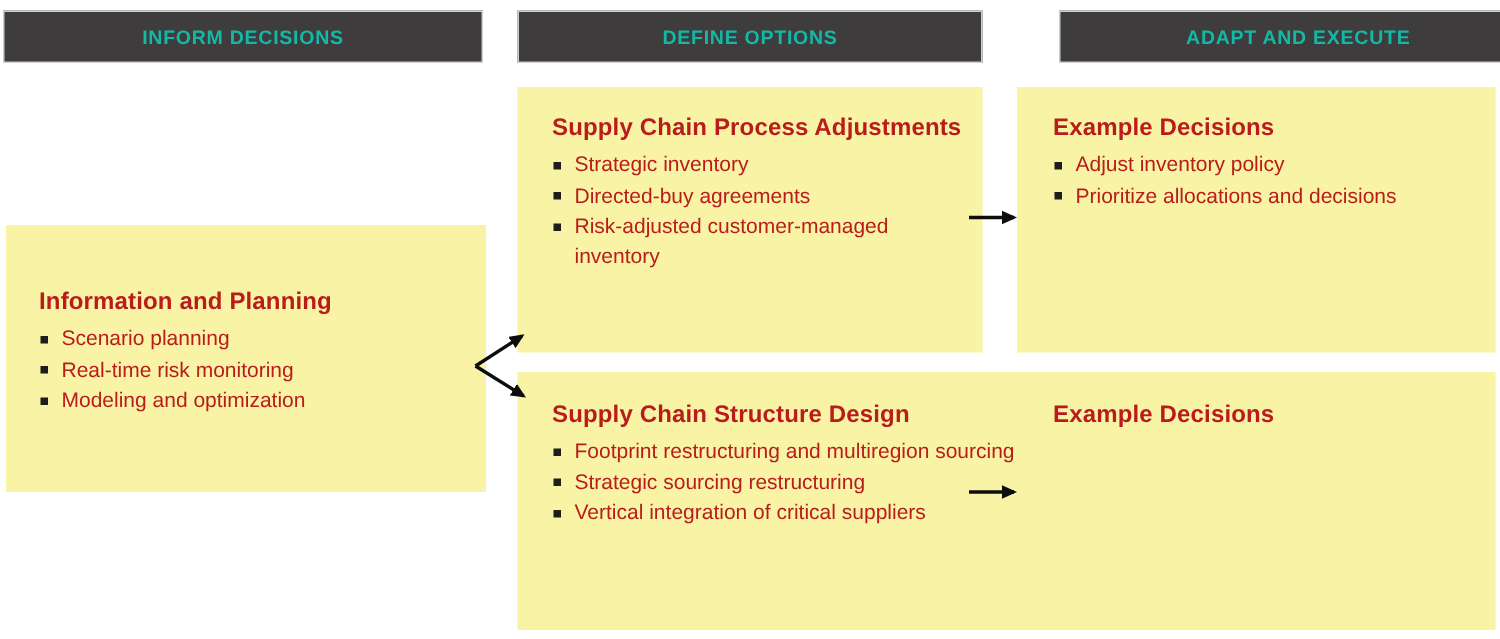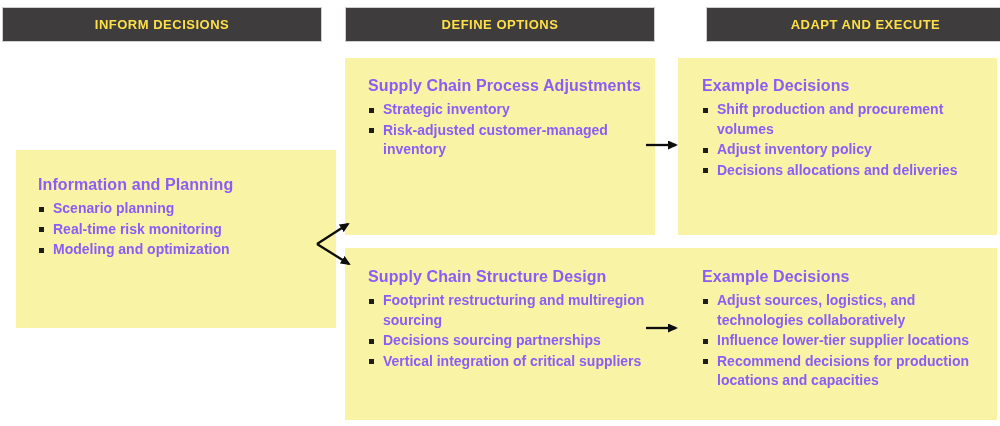--- a/index.html
+++ b/index.html
@@ -15,56 +15,55 @@
     background: #ffffff;
     overflow: hidden;
   }
   .col-header {
     position: absolute;
     top: 7px;
     height: 35px;
     background: #3e3c3d;
     border: 1px solid #cfcfcf;
     box-sizing: border-box;
-    color: #fde047;
+    color: #14b8a6;
     font-size: 13px;
     font-weight: bold;
     letter-spacing: 0.5px;
     display: flex;
     align-items: center;
     justify-content: center;
     text-transform: uppercase;
   }
   .h1 { left: 2px;   width: 320px; }
   .h2 { left: 345px; width: 310px; }
   .h3 { left: 678px; width: 319px; margin-left: 28px; }
 
   .box {
     position: absolute;
     background: #f9f3a5;
     box-sizing: border-box;
-    color: #8b5cf6;
+    color: #b91c1c;
   }
-  .b-info      { left: 16px;   top: 150px; width: 320px; height: 178px; padding: 26px 18px 0 22px; }
+  .b-info      { left: 4px;   top: 150px; width: 320px; height: 178px; padding: 43px 18px 0 22px; }
   .b-process   { left: 345px; top: 58px;  width: 310px; height: 177px; padding: 19px 12px 0 23px; }
   .b-structure { left: 345px; top: 248px; width: 362px; height: 172px; padding: 20px 12px 0 23px; }
   .b-exdec-top { left: 678px; top: 58px;  width: 319px; height: 177px; padding: 19px 14px 0 24px; }
   .b-exdec-bot { left: 678px; top: 248px; width: 319px; height: 172px; padding: 20px 14px 0 24px; }
 
   .box-title {
     font-size: 16px;
     font-weight: bold;
     margin: 0 0 5px 0;
     letter-spacing: 0.1px;
   }
   ul.bullets {
     list-style: none;
     margin: 0;
     padding: 0;
-    font-weight: bold;
   }
   ul.bullets li {
     position: relative;
     font-size: 14px;
     line-height: 19.5px;
     padding-left: 15px;
     margin: 0 0 1px 0;
   }
   ul.bullets li::before {
     content: "";
@@ -97,49 +96,44 @@
         <li>Scenario planning</li>
         <li>Real-time risk monitoring</li>
         <li>Modeling and optimization</li>
       </ul>
   </div>
 
   <div class="box b-process">
     <div class="box-title">Supply Chain Process Adjustments</div>
     <ul class="bullets">
         <li>Strategic inventory</li>
+        <li>Directed-buy agreements</li>
         <li>Risk-adjusted customer-managed inventory</li>
       </ul>
   </div>
 
   <div class="box b-structure">
     <div class="box-title">Supply Chain Structure Design</div>
     <ul class="bullets">
         <li>Footprint restructuring and multiregion sourcing</li>
-        <li>Decisions sourcing partnerships</li>
+        <li>Strategic sourcing restructuring</li>
         <li>Vertical integration of critical suppliers</li>
       </ul>
   </div>
 
   <div class="box b-exdec-top">
     <div class="box-title">Example Decisions</div>
     <ul class="bullets">
-        <li>Shift production and procurement volumes</li>
         <li>Adjust inventory policy</li>
-        <li>Decisions allocations and deliveries</li>
+        <li>Prioritize allocations and decisions</li>
       </ul>
   </div>
 
   <div class="box b-exdec-bot">
     <div class="box-title">Example Decisions</div>
-    <ul class="bullets">
-        <li>Adjust sources, logistics, and technologies collaboratively</li>
-        <li>Influence lower-tier supplier locations</li>
-        <li>Recommend decisions for production locations and capacities</li>
-      </ul>
   </div>
 
   <svg class="arrows" width="1000" height="426" viewBox="0 0 1000 426">
     <defs>
       <marker id="ah" markerWidth="10" markerHeight="9" refX="8" refY="4.5" orient="auto" markerUnits="userSpaceOnUse">
         <path d="M0,0 L10,4.5 L0,9 Z" fill="#0d0d0d"></path>
       </marker>
     </defs>
     <g>
       <line x1="317" y1="244" x2="348" y2="224" stroke="#0d0d0d" stroke-width="2.3" marker-end="url(#ah)"></line>

